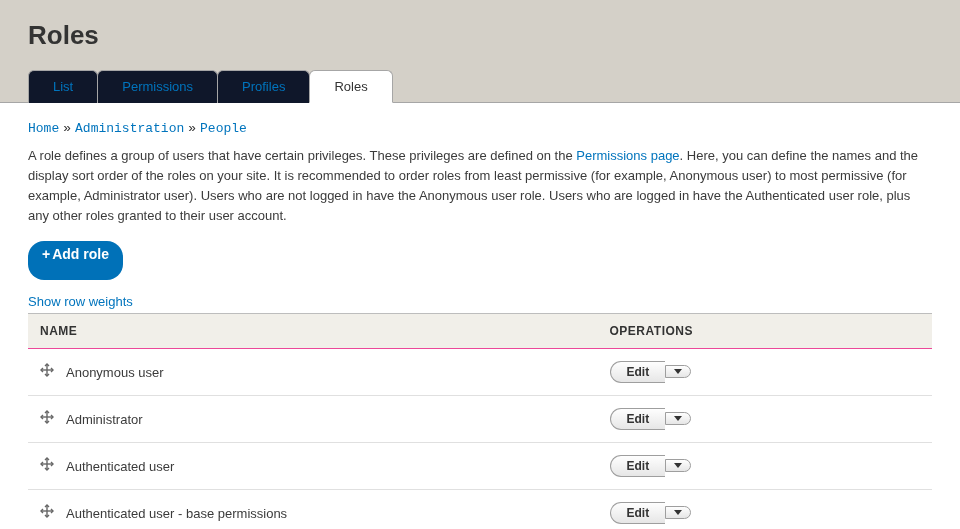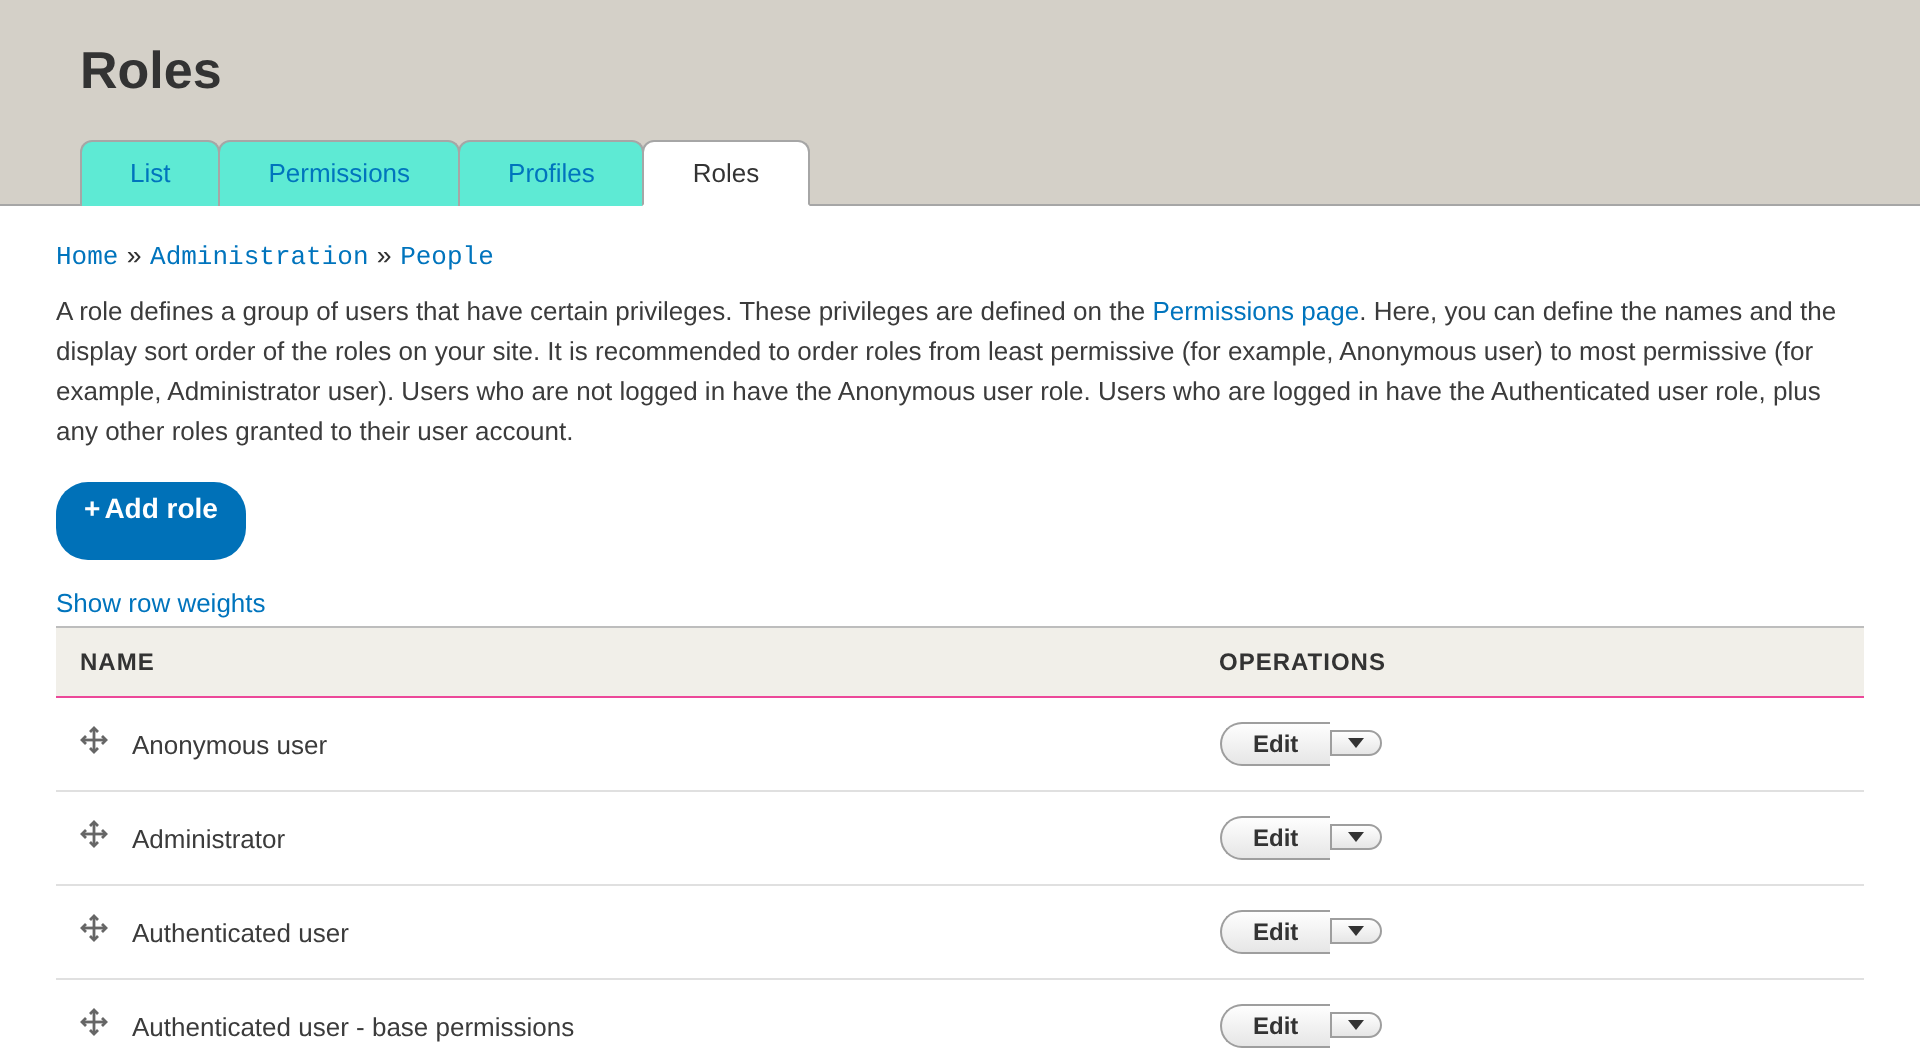--- a/index.html
+++ b/index.html
@@ -5,39 +5,39 @@
   * { box-sizing: border-box; }
   body {
     margin: 0;
     font-family: "Lucida Grande", "Lucida Sans Unicode", Verdana, sans-serif;
     font-size: 13px;
     color: #3b3b3b;
     background: #fff;
   }
   .header-region {
     background: #d4d0c8;
-    padding: 20px 28px 0 40px;
+    padding: 20px 28px 0 28px;
     border-bottom: 1px solid #a6a6a6;
   }
   h1.page-title {
     margin: 0 0 18px 0;
     font-size: 26px;
     font-weight: bold;
     color: #333;
   }
   ul.tabs {
     list-style: none;
     margin: 0;
     padding: 0;
     display: flex;
   }
   ul.tabs li {
     border: 1px solid #a6a6a6;
     border-bottom: none;
-    background: #5eead4;
+    background: #0f172a;
     margin-right: -1px;
     border-top-left-radius: 6px;
     border-top-right-radius: 6px;
     position: relative;
     top: 1px;
   }
   ul.tabs li a {
     display: block;
     padding: 8px 24px;
     text-decoration: none;

